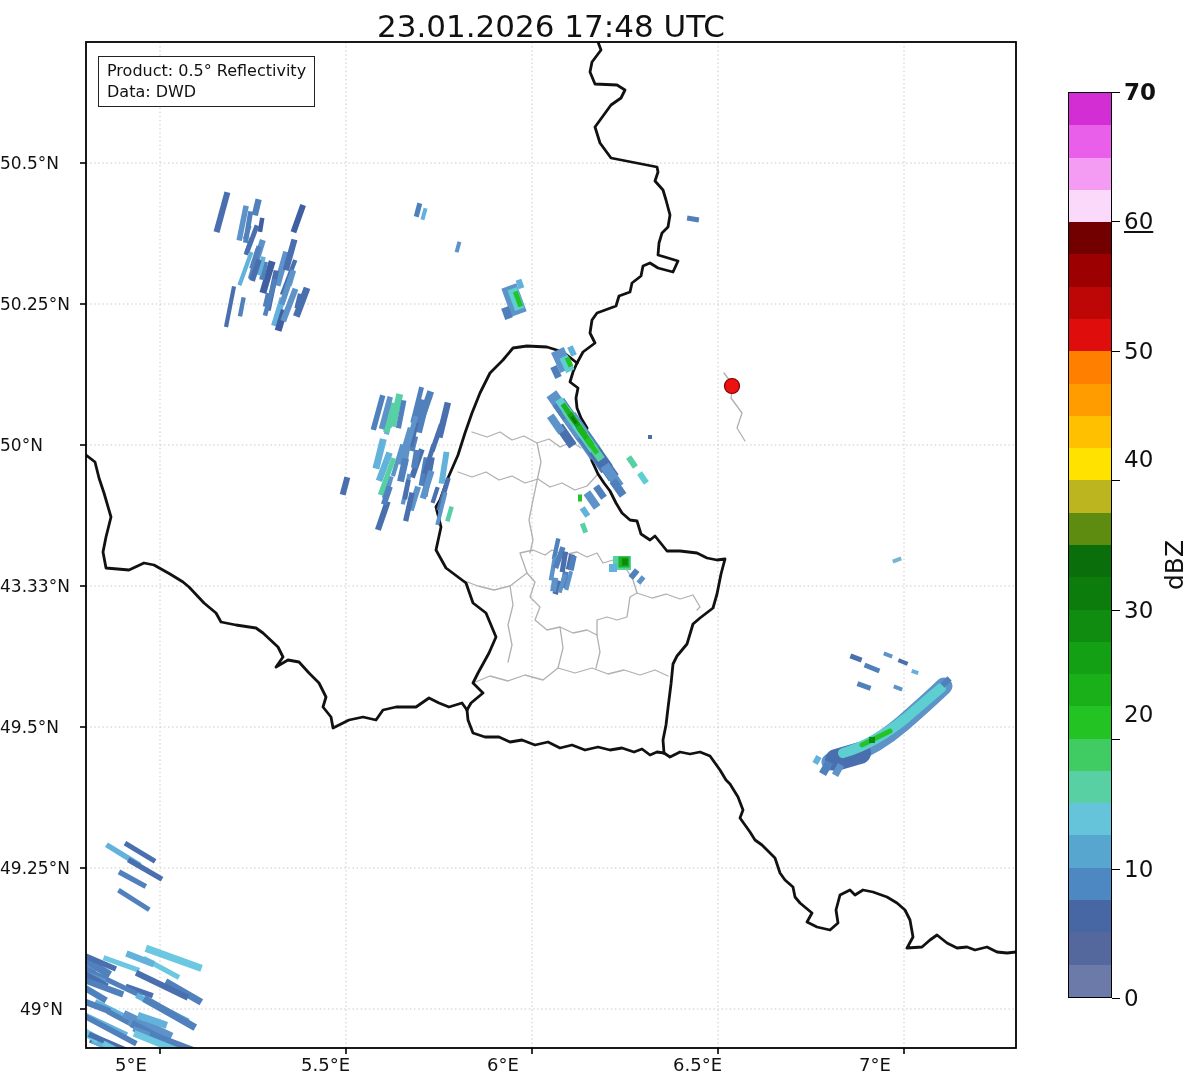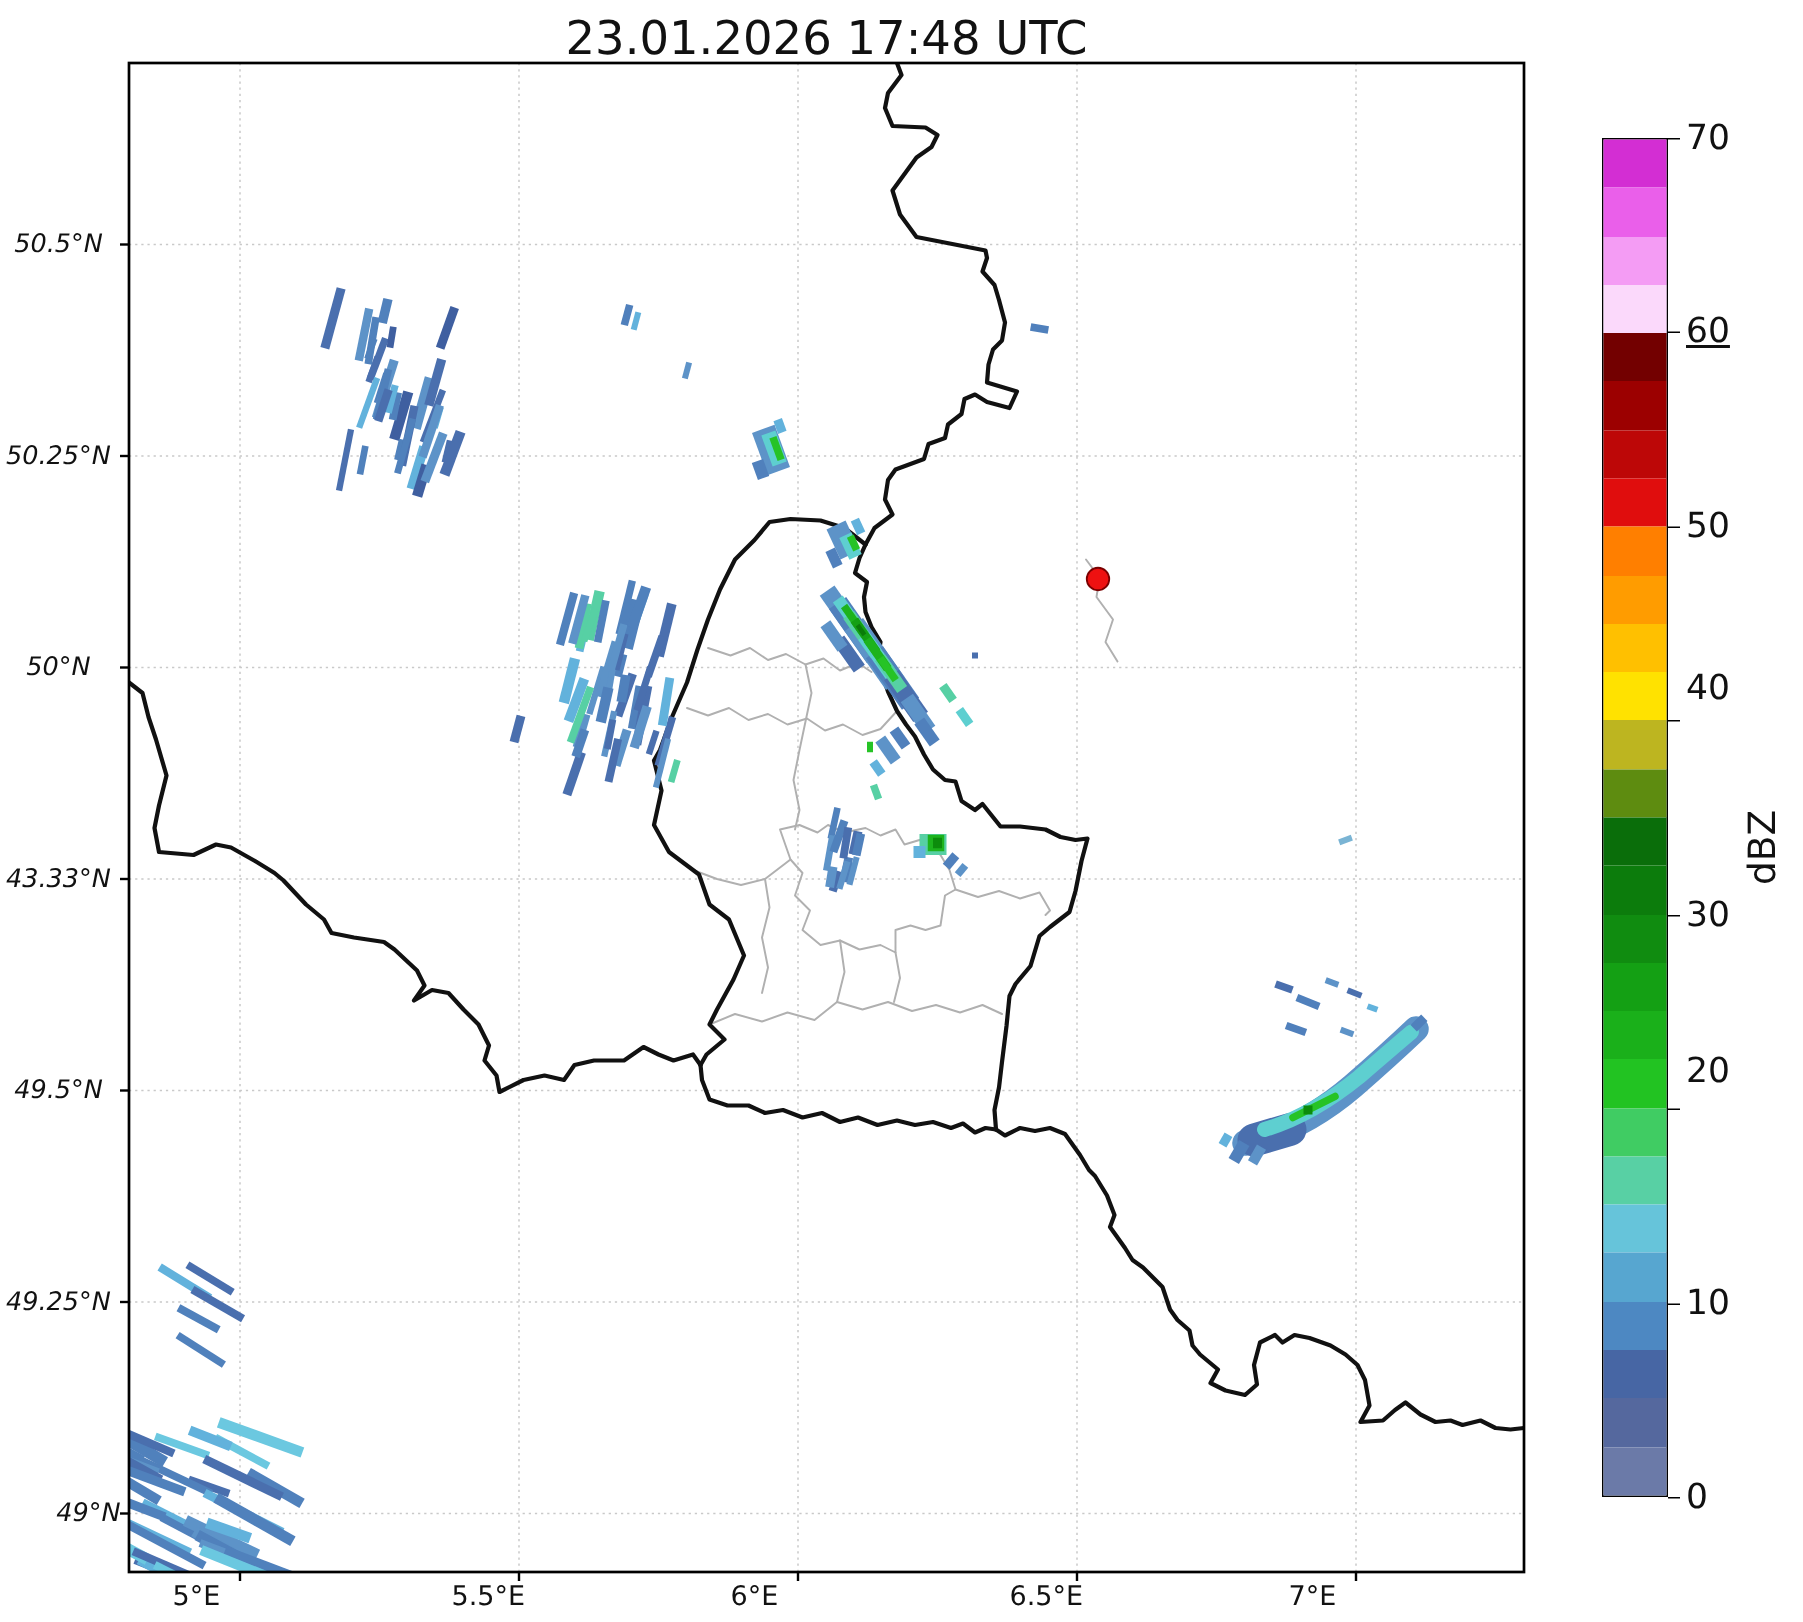--- a/index.html
+++ b/index.html
@@ -2,21 +2,21 @@
 <html><head>
 <meta charset="utf-8">
 <style>
   html,body{margin:0;padding:0;background:#ffffff;}
   body{width:1202px;height:1081px;font-family:"DejaVu Sans","Liberation Sans",sans-serif;color:#111;}
   #fig{position:relative;width:1202px;height:1081px;background:#fff;overflow:hidden;}
   #title{position:absolute;left:86px;top:8px;width:930px;text-align:center;font-size:31px;color:#111;white-space:nowrap;}
   #map-svg{position:absolute;left:0;top:0;}
   #infobox{position:absolute;left:98px;top:56px;background:#fff;border:1.2px solid #222;padding:3px 8px 4px 8px;font-size:16px;line-height:1.32;z-index:5;}
   #infobox div{white-space:nowrap;}
-  .ylab{position:absolute;left:0;width:78px;text-align:center;font-size:17px;transform:translateY(-50%);white-space:nowrap;font-style:italic;}
+  .ylab{position:absolute;left:0;width:78px;text-align:left;font-size:17px;transform:translateY(-50%);white-space:nowrap;}
   .xlab{position:absolute;top:1054px;width:90px;margin-left:-45px;text-align:left;font-size:18px;white-space:nowrap;}
   #colorbar{position:absolute;left:1068px;top:92px;width:44px;height:906px;border:1.4px solid #000;box-sizing:border-box;display:flex;flex-direction:column;}
   #colorbar .seg{flex:1 1 auto;}
   .cbtick{position:absolute;left:1112px;width:8px;height:0;border-top:1.6px solid #000;}
   .cblab{position:absolute;left:1124px;font-size:23px;transform:translateY(-50%);white-space:nowrap;}
   #cb-unit{position:absolute;left:1160px;top:565px;font-size:25px;writing-mode:vertical-rl;transform:translate(0,-50%) rotate(180deg);}
 </style>
 </head>
 <body>
 
@@ -279,20 +279,24 @@
         <line x1="80" y1="445" x2="86" y2="445"></line>
         <line x1="80" y1="586" x2="86" y2="586"></line>
         <line x1="80" y1="727" x2="86" y2="727"></line>
         <line x1="80" y1="868" x2="86" y2="868"></line>
         <line x1="80" y1="1009" x2="86" y2="1009"></line>
       </g>
 
     <rect id="map-frame" x="86" y="42" width="930" height="1006" fill="none" stroke="#000" stroke-width="1.8"></rect>
   </svg>
 
+  <div id="infobox">
+    <div>Product: 0.5° Reflectivity</div>
+    <div>Data: DWD</div>
+  </div>
 
   <div id="ylabels">
       <div class="ylab" style="top: 163px;">50.5°N</div>
       <div class="ylab" style="top: 304px;">50.25°N</div>
       <div class="ylab" style="top: 445px;">50°N</div>
       <div class="ylab" style="top: 586px;">43.33°N</div>
       <div class="ylab" style="top: 727px;">49.5°N</div>
       <div class="ylab" style="top: 868px;">49.25°N</div>
       <div class="ylab" style="top: 1009px; padding-left: 20px;">49°N</div>
     </div>
@@ -343,17 +347,17 @@
       <div class="cblab" style="top: 714px; text-align: center;">20</div>
       <div class="cbtick" style="top: 609.714px;"></div>
       <div class="cblab" style="top: 609.714px;">30</div>
       <div class="cbtick" style="top: 480.286px;"></div>
       <div class="cblab" style="top: 459px;">40</div>
       <div class="cbtick" style="top: 350.857px;"></div>
       <div class="cblab" style="top: 350.857px;">50</div>
       <div class="cbtick" style="top: 221.429px;"></div>
       <div class="cblab" style="top: 221.429px; text-decoration: underline;">60</div>
       <div class="cbtick" style="top: 92px;"></div>
-      <div class="cblab" style="top: 92px;">70</div>
+      <div class="cblab" style="top: 92px; font-weight: bold;">70</div>
     </div>
   <div id="cb-unit">dBZ</div>
 
 </div>
 
 </body></html>

